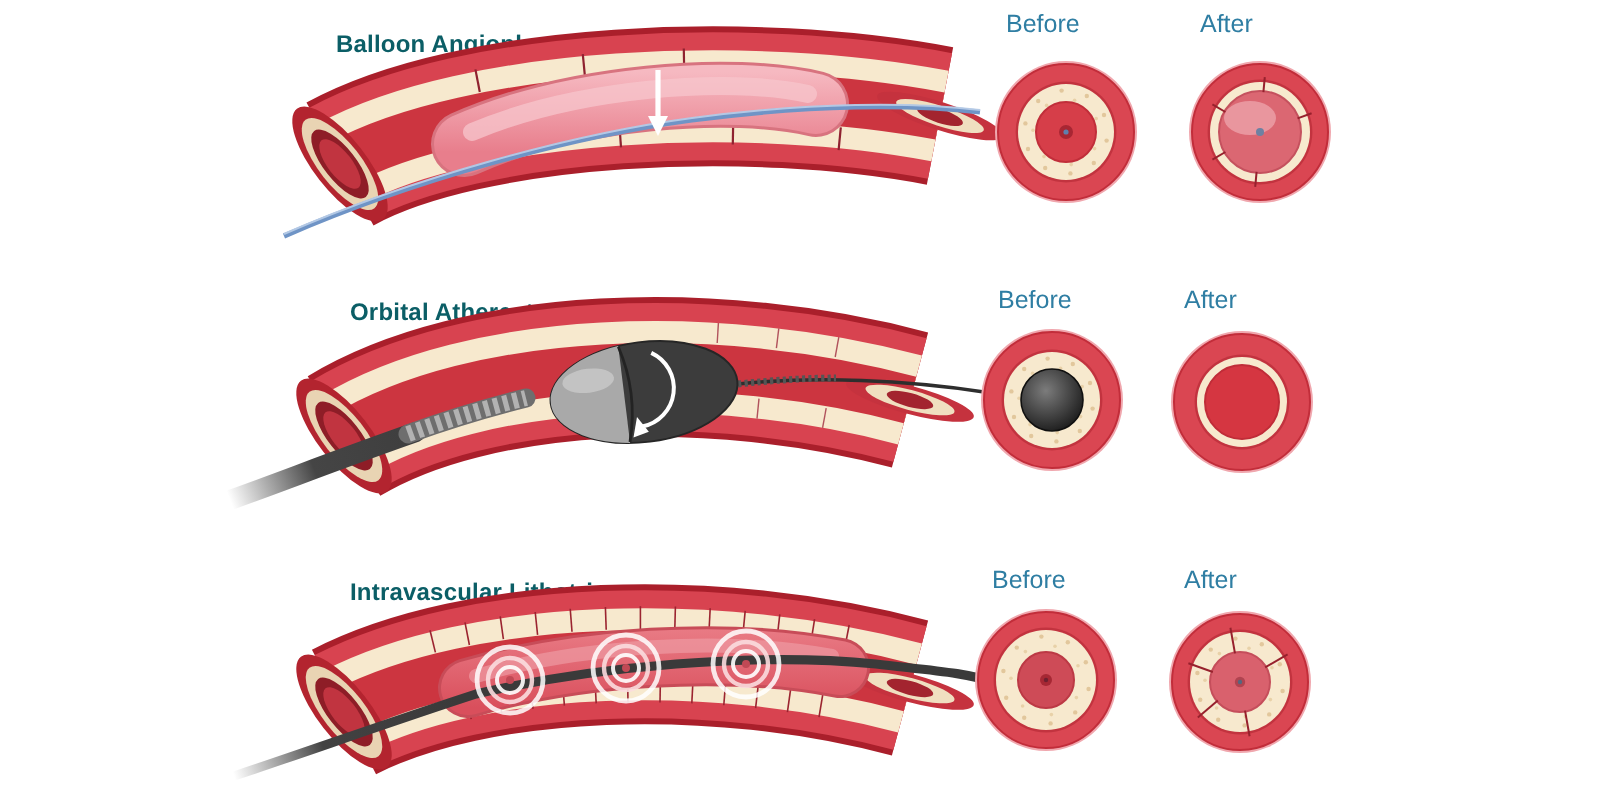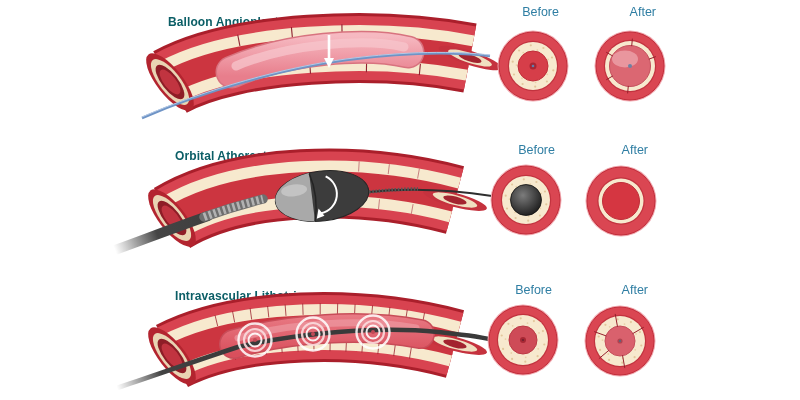--- a/index.html
+++ b/index.html
@@ -1,19 +1,19 @@
 <!DOCTYPE html>
 <html style="--title-color: #0B5E66; --label-color: #2F7EA3;"><head>
 <meta charset="utf-8">
 <style>
   html,body{margin:0;padding:0;background:#FFFFFF;}
   .canvas{position:relative;width:800px;height:400px;background:#FFFFFF;overflow:hidden;
           font-family:"Liberation Sans",sans-serif;}
   .title{position:absolute;font-weight:700;font-size:12px;letter-spacing:.1px;color:var(--title-color,#0B5E66);white-space:nowrap;}
-  .label{position:absolute;font-weight:400;font-size:12.5px;color:var(--label-color,#2F7EA3);width:56px;text-align:right;white-space:nowrap;}
+  .label{position:absolute;font-weight:400;font-size:12.5px;color:var(--label-color,#2F7EA3);width:56px;text-align:left;white-space:nowrap;}
   .artery{position:absolute;}
   .cross{position:absolute;width:72px;height:72px;}
 </style>
 </head>
 <body>
 
 <div class="canvas">
 
   <section>
     <h2 class="title" style="left:168px;top:5px">Balloon Angioplasty</h2>

